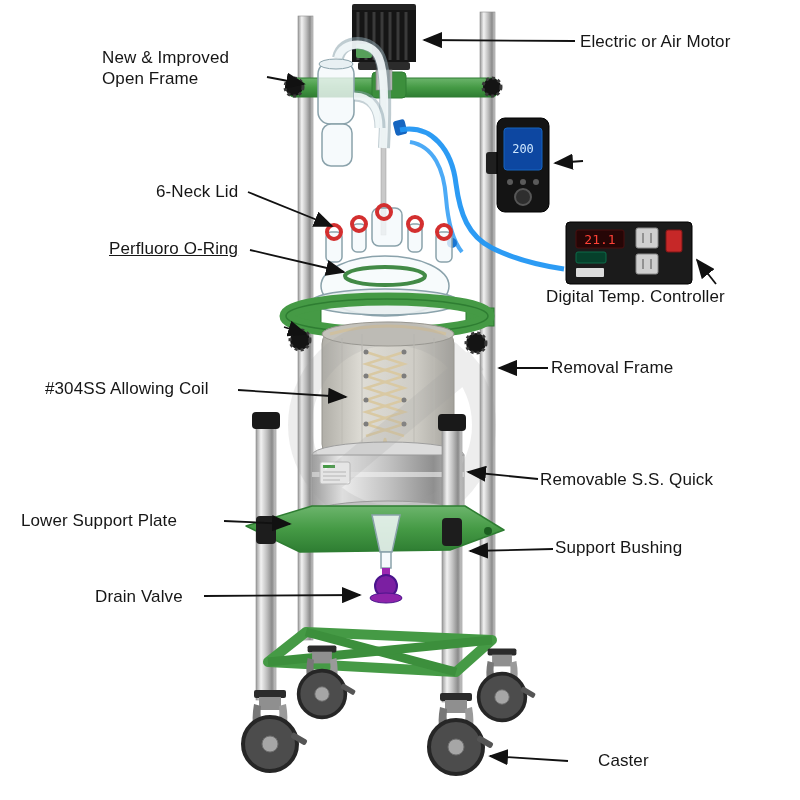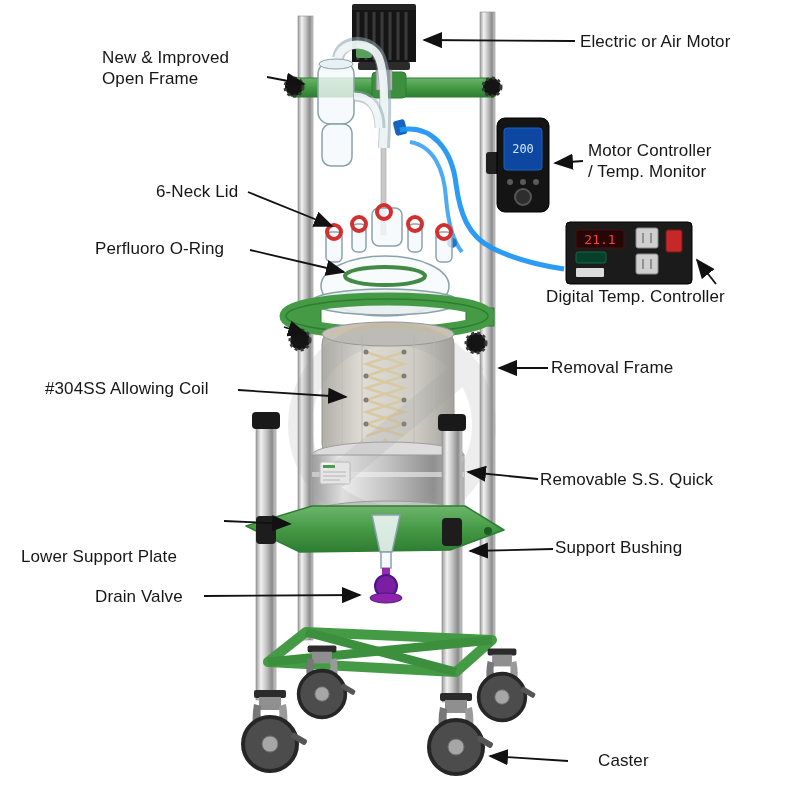--- a/index.html
+++ b/index.html
@@ -286,51 +286,47 @@
 
   <div class="lbl" style="left:102px; top:47px;">
     <span>New &amp; Improved</span>
     <span>Open Frame</span>
   </div>
 
   <div class="lbl" style="left:580px; top:31px;">
     <span>Electric or Air Motor</span>
   </div>
 
-  <div class="lbl" style="left:588px; top:140px;">
-    <span>Motor Controller</span>
-    <span>/ Temp. Monitor</span>
-  </div>
 
   <div class="lbl" style="left:156px; top:181px;">
     <span>6-Neck Lid</span>
   </div>
 
-  <div class="lbl" style="left:95px; top:238px;">
+  <div class="lbl" style="left:109px; top:238px;text-decoration:underline;">
     <span>Perfluoro O-Ring</span>
   </div>
 
 
   <div class="lbl" style="left:546px; top:286px;">
     <span>Digital Temp. Controller</span>
   </div>
 
   <div class="lbl" style="left:551px; top:357px;">
     <span>Removal Frame</span>
   </div>
 
   <div class="lbl" style="left:45px; top:378px;">
     <span>#304SS Allowing Coil</span>
   </div>
 
   <div class="lbl" style="left:540px; top:469px;">
     <span>Removable S.S. Quick</span>
   </div>
 
-  <div class="lbl" style="left:21px; top:510px;margin-top:36px;">
+  <div class="lbl" style="left:21px; top:510px;">
     <span>Lower Support Plate</span>
   </div>
 
   <div class="lbl" style="left:555px; top:537px;text-align:right;">
     <span>Support Bushing</span>
   </div>
 
   <div class="lbl" style="left:95px; top:586px;">
     <span>Drain Valve</span>
   </div>

